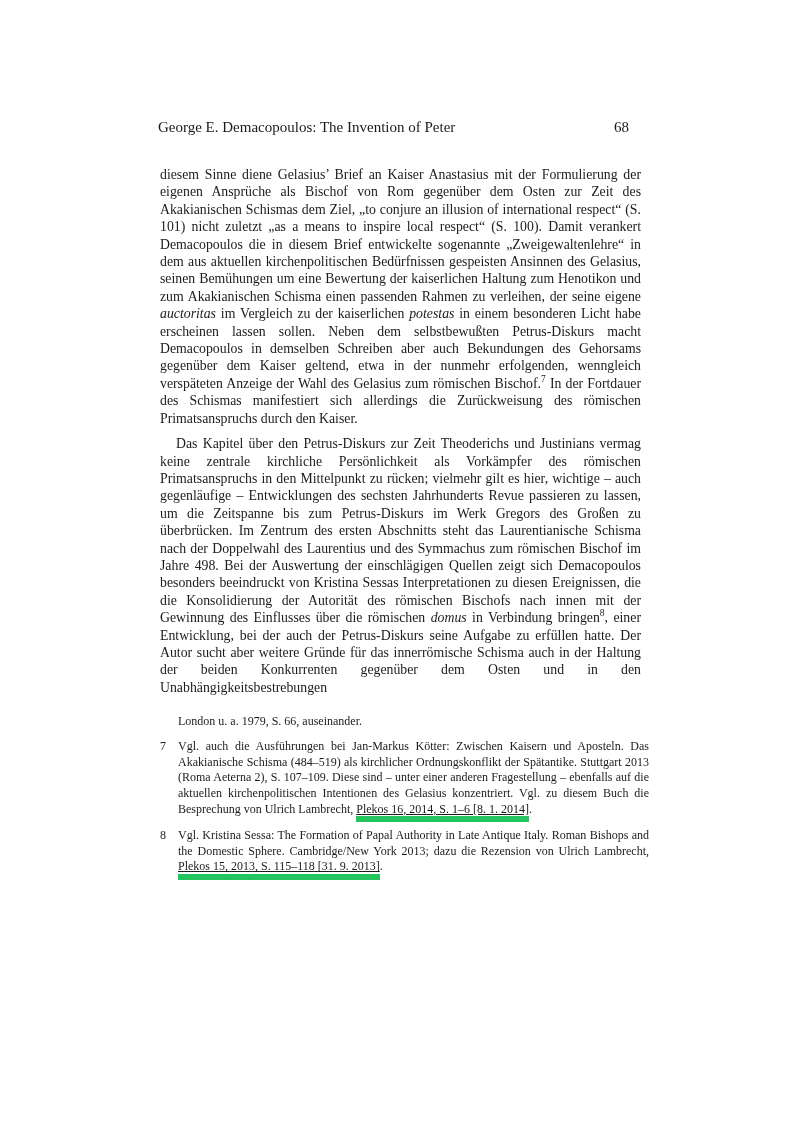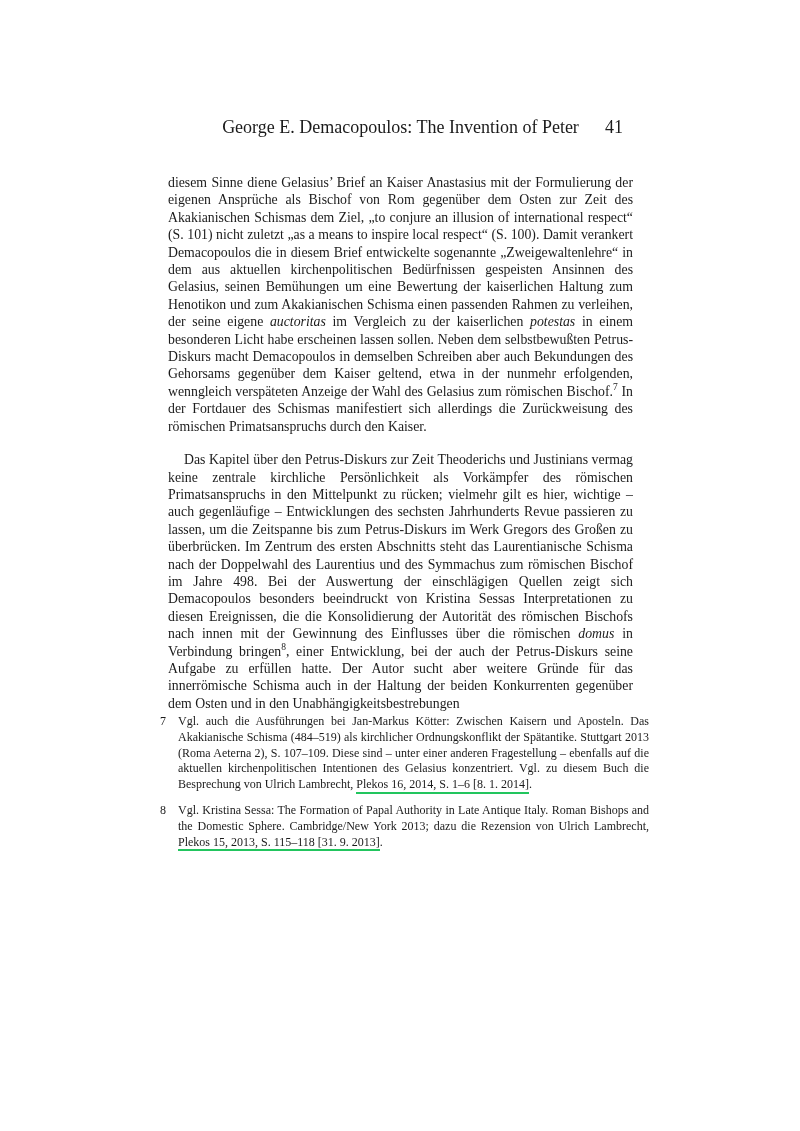--- a/index.html
+++ b/index.html
@@ -7,43 +7,44 @@
   body {
     width: 800px; height: 1131px;
     position: relative;
     font-family: "Liberation Serif", serif;
     color: #1b1b1b;
     overflow: hidden;
   }
   .page { position: absolute; inset: 0; background: #ffffff; }
 
   .running-header {
-    position: absolute; top: 119px; left: 152px; width: 497px;
-    font-size: 18px; line-height: 16px;
-    display: flex; justify-content: center;
+    position: absolute; top: 119px; left: 158px; width: 497px;
+    font-size: 15px; line-height: 16px;
+    display: flex; 
   }
   .running-header .page-number {
     position: absolute; right: 26px; top: 0;
   }
 
   .body-text {
     position: absolute; top: 158px; left: 152px; width: 497px;
     font-size: 13.8px; line-height: 17.4px;
     text-align: justify;
   }
-  .para { margin: 16px; }
+  .para { margin: 8px; }
   .para.indented { text-indent: 16px; }
 
   .seg-normal { font-style: normal; }
   .seg-italic { font-style: italic; }
   sup.seg-sup { font-size: 9.5px; line-height: 0; vertical-align: super; }
   .seg-link {
-    border-bottom: 2px solid #22c55e;
+    border-bottom: 6px solid #22c55e;
     padding-bottom: 0.5px;
     cursor: pointer;
+    text-decoration: underline;
   }
 
   .footnotes {
     position: absolute; top: 714px; left: 152px; width: 497px;
     font-size: 12px; line-height: 15.8px;
     text-align: justify;
   }
   .footnote-continuation {
     margin-left: 26px; margin-bottom: 9px; text-align: left;
   }
@@ -51,29 +52,30 @@
   .fn-num { flex: 0 0 26px; padding-left: 8px; }
   .fn-text { flex: 1; }
 </style>
 </head>
 <body>
 
 <div class="page">
 
   <div class="running-header">
     <span class="header-title">George E. Demacopoulos: The Invention of Peter</span>
-    <span class="page-number">41</span>
+    <span class="page-number">68</span>
   </div>
 
   <div class="body-text">
     <p class="para"><span class="seg-normal">diesem Sinne diene Gelasius’ Brief an Kaiser Anastasius mit der Formulierung der eigenen Ansprüche als Bischof von Rom gegenüber dem Osten zur Zeit des Akakianischen Schismas dem Ziel, „to conjure an illusion of international respect“ (S. 101) nicht zuletzt „as a means to inspire local respect“ (S. 100). Damit verankert Demacopoulos die in diesem Brief entwickelte sogenannte „Zweigewaltenlehre“ in dem aus aktuellen kirchenpolitischen Bedürfnissen gespeisten Ansinnen des Gelasius, seinen Bemühungen um eine Bewertung der kaiserlichen Haltung zum Henotikon und zum Akakianischen Schisma einen passenden Rahmen zu verleihen, der seine eigene </span><span class="seg-italic">auctoritas</span><span class="seg-normal"> im Vergleich zu der kaiserlichen </span><span class="seg-italic">potestas</span><span class="seg-normal"> in einem besonderen Licht habe erscheinen lassen sollen. Neben dem selbstbewußten Petrus-Diskurs macht Demacopoulos in demselben Schreiben aber auch Bekundungen des Gehorsams gegenüber dem Kaiser geltend, etwa in der nunmehr erfolgenden, wenngleich verspäteten Anzeige der Wahl des Gelasius zum römischen Bischof.</span><sup class="seg-sup">7</sup><span class="seg-normal"> In der Fortdauer des Schismas manifestiert sich allerdings die Zurückweisung des römischen Primatsanspruchs durch den Kaiser.</span></p>
     <p class="para indented"><span class="seg-normal">Das Kapitel über den Petrus-Diskurs zur Zeit Theoderichs und Justinians vermag keine zentrale kirchliche Persönlichkeit als Vorkämpfer des römischen Primatsanspruchs in den Mittelpunkt zu rücken; vielmehr gilt es hier, wichtige – auch gegenläufige – Entwicklungen des sechsten Jahrhunderts Revue passieren zu lassen, um die Zeitspanne bis zum Petrus-Diskurs im Werk Gregors des Großen zu überbrücken. Im Zentrum des ersten Abschnitts steht das Laurentianische Schisma nach der Doppelwahl des Laurentius und des Symmachus zum römischen Bischof im Jahre 498. Bei der Auswertung der einschlägigen Quellen zeigt sich Demacopoulos besonders beeindruckt von Kristina Sessas Interpretationen zu diesen Ereignissen, die die Konsolidierung der Autorität des römischen Bischofs nach innen mit der Gewinnung des Einflusses über die römischen </span><span class="seg-italic">domus</span><span class="seg-normal"> in Verbindung bringen</span><sup class="seg-sup">8</sup><span class="seg-normal">, einer Entwicklung, bei der auch der Petrus-Diskurs seine Aufgabe zu erfüllen hatte. Der Autor sucht aber weitere Gründe für das innerrömische Schisma auch in der Haltung der beiden Konkurrenten gegenüber dem Osten und in den Unabhängigkeitsbestrebungen</span></p>
   </div>
 
   <div class="footnotes">
+    <p class="footnote-continuation">London u. a. 1979, S. 66, auseinander.</p>
 
     <div class="footnote">
       <span class="fn-num">7</span>
       <div class="fn-text"><span class="seg-normal">Vgl. auch die Ausführungen bei Jan-Markus Kötter: Zwischen Kaisern und Aposteln. Das Akakianische Schisma (484–519) als kirchlicher Ordnungskonflikt der Spätantike. Stuttgart 2013 (Roma Aeterna 2), S. 107–109. Diese sind – unter einer anderen Fragestellung – ebenfalls auf die aktuellen kirchenpolitischen Intentionen des Gelasius konzentriert. Vgl. zu diesem Buch die Besprechung von Ulrich Lambrecht, </span><span class="seg-link">Plekos 16, 2014, S. 1–6 [8. 1. 2014]</span><span class="seg-normal">.</span></div>
     </div>
 
     <div class="footnote">
       <span class="fn-num">8</span>
       <div class="fn-text"><span class="seg-normal">Vgl. Kristina Sessa: The Formation of Papal Authority in Late Antique Italy. Roman Bishops and the Domestic Sphere. Cambridge/New York 2013; dazu die Rezension von Ulrich Lambrecht, </span><span class="seg-link">Plekos 15, 2013, S. 115–118 [31. 9. 2013]</span><span class="seg-normal">.</span></div>
     </div>

